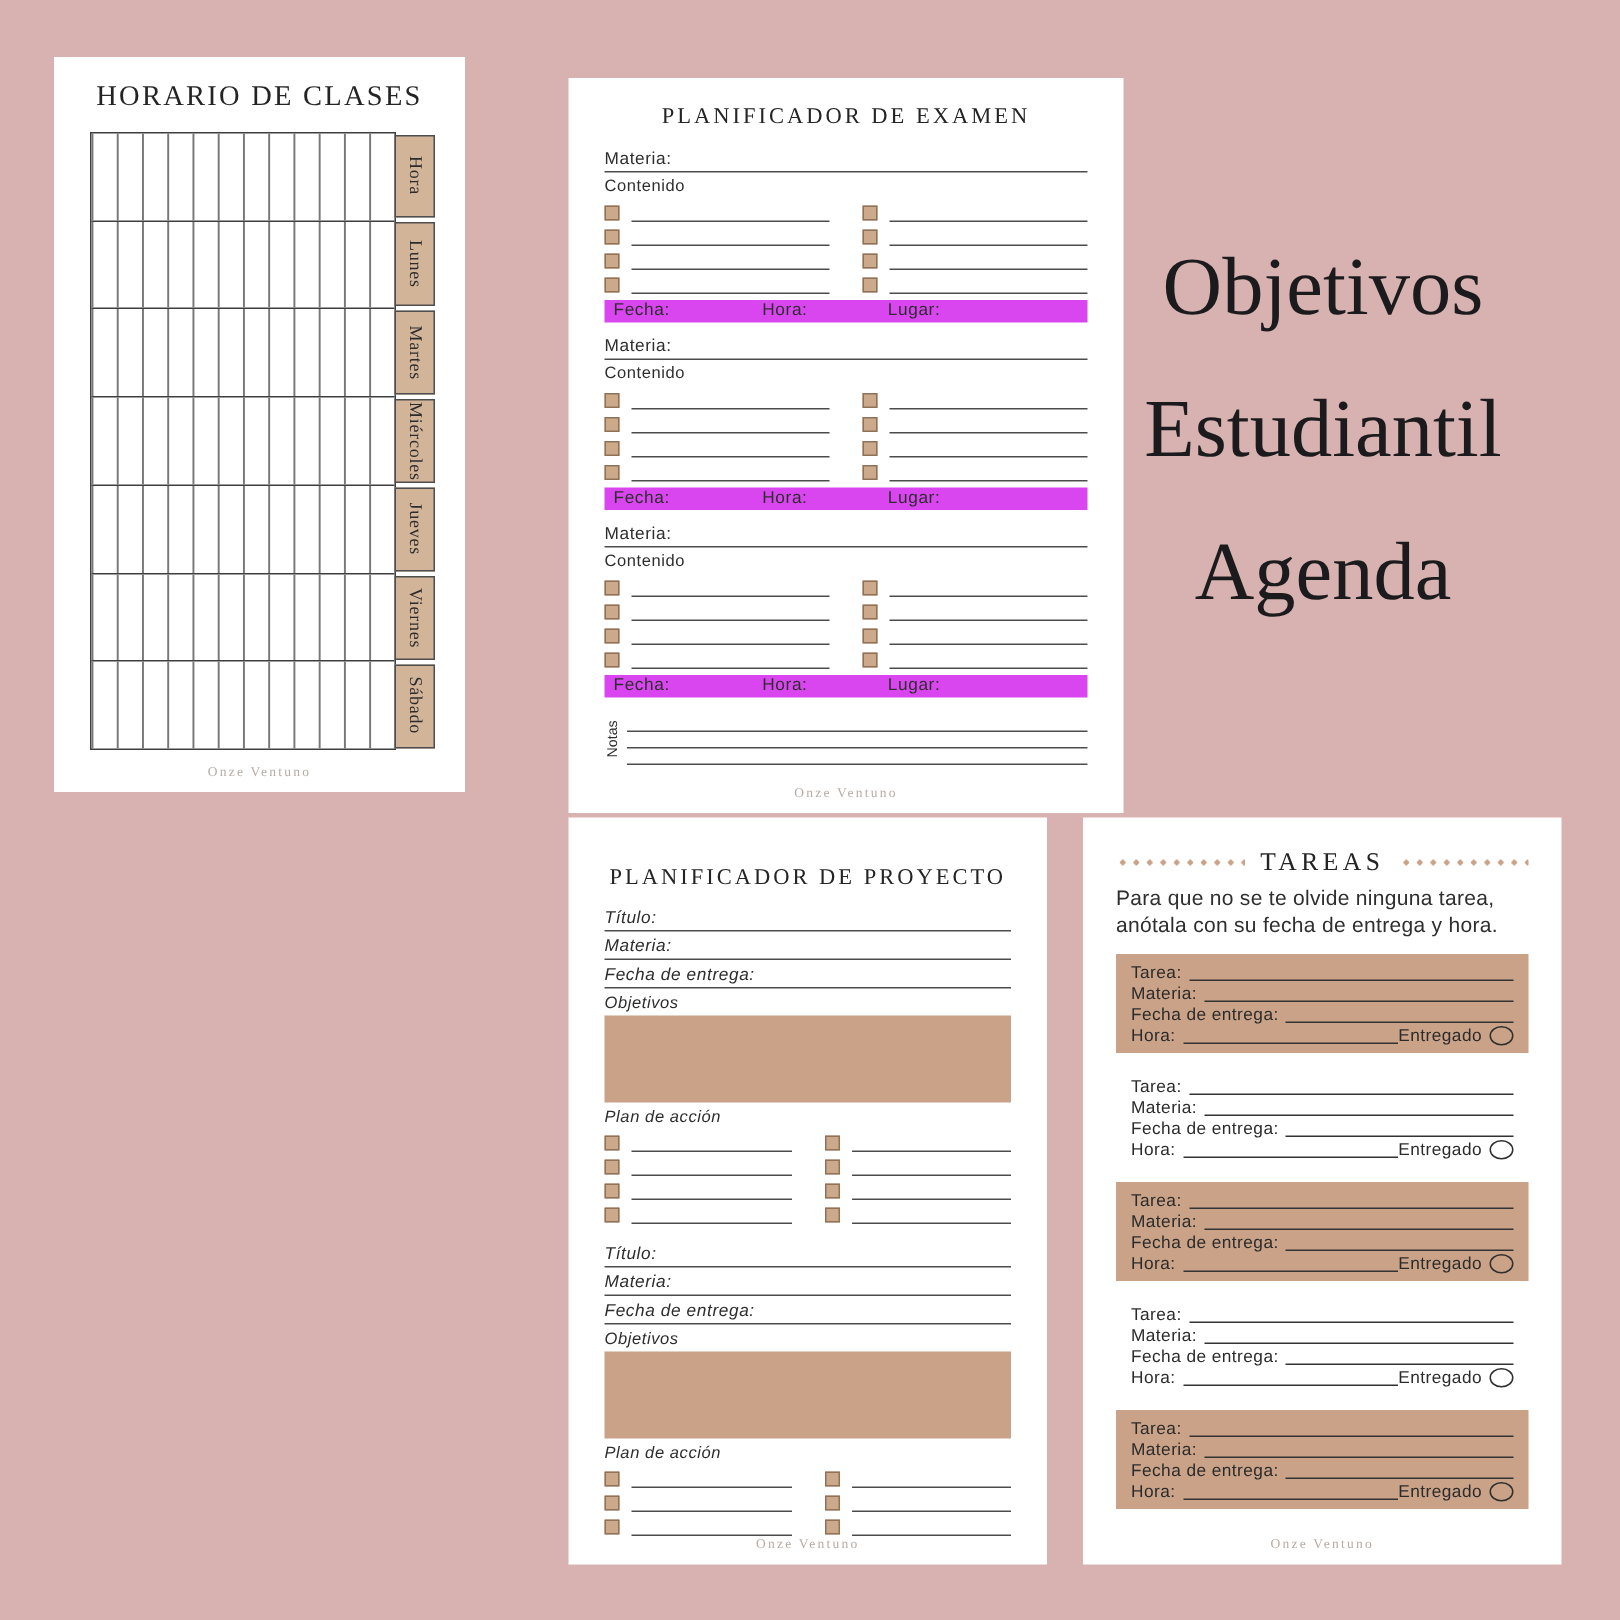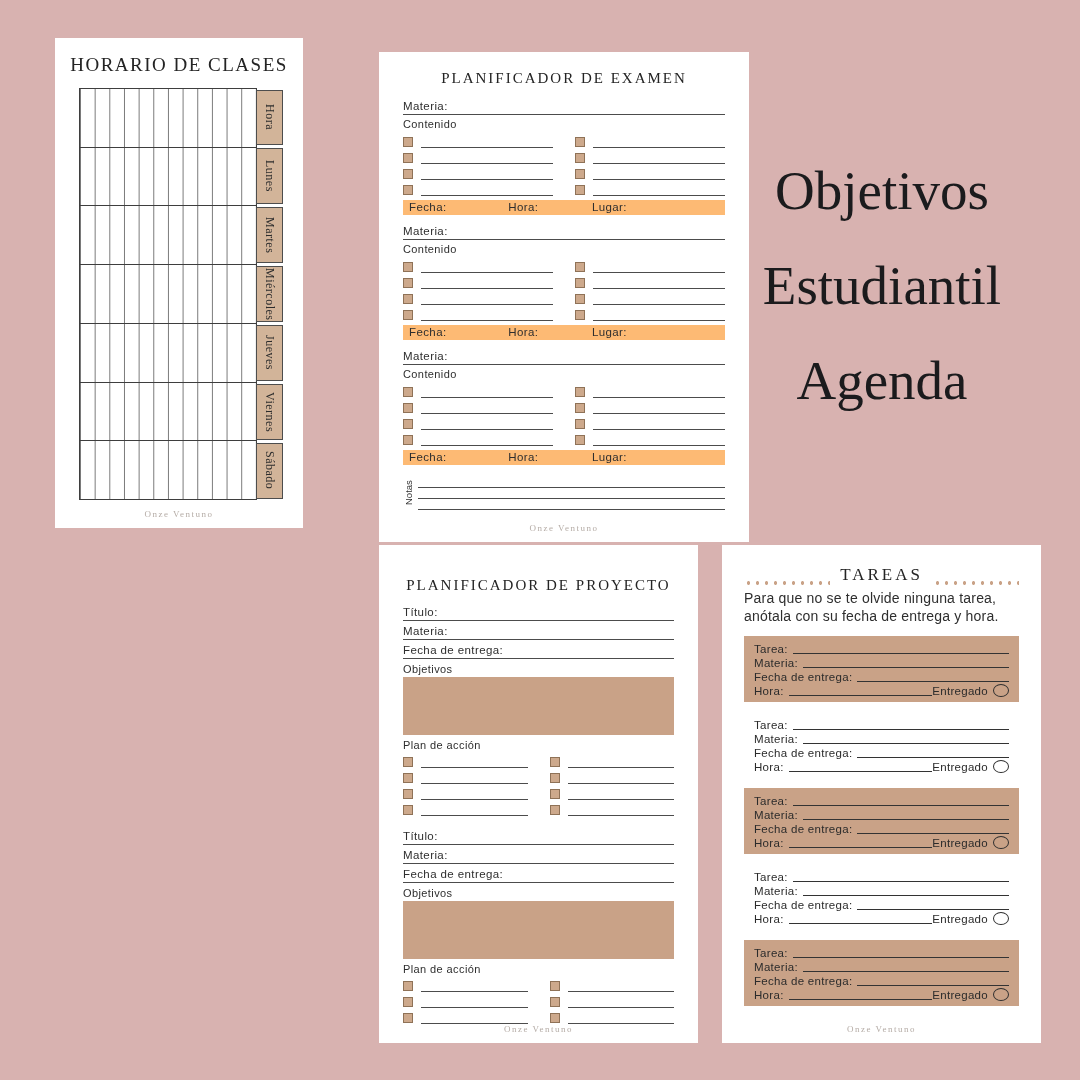--- a/index.html
+++ b/index.html
@@ -50,21 +50,21 @@
   .cbrow { display: flex; align-items: flex-end; height: 16px; }
   .cb {
     width: 10px; height: 10px;
     background: #cda98c;
     border: 1px solid #8f7257;
     margin: 0 8px 1px 0;
     flex: none;
   }
   .cbline { flex: 1; border-bottom: 1px solid #4c4c4c; }
   
-  #card-horario { left: 55px; top: 38px; width: 248px; height: 490px; }
+  #card-horario { left: 36px; top: 38px; width: 274px; height: 490px; }
   #card-horario .ctitle { margin-top: 16px; font-size: 19px; letter-spacing: 1.5px; }
   .hwrap { display: flex; margin: 12px 20px 0 24px; height: 412px; }
   .hgrid {
     flex: 1;
     border: 1.5px solid #3e3e3e;
     display: flex;
     flex-direction: column;
     background: #fff;
   }
   .hrow { flex: 1; border-bottom: 1.5px solid #3e3e3e; display: flex; }
@@ -90,21 +90,21 @@
     color: #2c2c2c;
   }
   
   #card-examen { left: 379px; top: 52px; width: 370px; height: 490px; padding: 0 24px; }
   #card-examen .ctitle { margin-top: 18px; font-size: 15px; margin-bottom: 13px; }
   .xblock { margin-bottom: 10px; }
   .xblock .lrow { margin-bottom: 3px; }
   .xblock .sublbl { margin-bottom: 2px; }
   .fhl {
     margin-top: 4px;
-    background: #fdba74;
+    background: #d946ef;
     display: flex;
     font-size: 11.5px;
     color: #2e2e2e;
     letter-spacing: 0.4px;
     padding: 1px 6px 2px 6px;
   }
   .fhl span:nth-child(1) { width: 32%; }
   .fhl span:nth-child(2) { width: 27%; }
   .fhl span:nth-child(3) { flex: 1; }
   .notas { display: flex; margin-top: 4px; }
@@ -114,28 +114,28 @@
     font-size: 9.5px;
     color: #2e2e2e;
     width: 15px;
     text-align: center;
   }
   .notas-lines { flex: 1; padding-top: 2px; }
   .nline { border-bottom: 1px solid #4c4c4c; height: 11px; }
   
   #card-proyecto { left: 379px; top: 545px; width: 319px; height: 498px; padding: 12px 24px; }
   #card-proyecto .ctitle { margin-top: 20px; font-size: 15px; margin-bottom: 12px; }
-  .pblock { margin-bottom: 14px; }
+  .pblock { margin-bottom: 14px; font-style: italic; }
   .pblock .lrow { margin-bottom: 4px; }
   .pblock .lrow + .lrow { margin-top: 2px; }
   .objbox { background: #c9a287; height: 58px; margin: 2px 0 4px 0; }
   .pblock .sublbl { margin-bottom: 1px; }
   
   #card-tareas { left: 722px; top: 545px; width: 319px; height: 498px; padding: 0 22px; }
-  .ttitle-row { display: flex; align-items: flex-end; margin-top: 20px; }
+  .ttitle-row { display: flex; align-items: center; margin-top: 20px; }
   .ttitle-row .ctitle { font-size: 17px; letter-spacing: 3px; margin: 0 10px; }
   .dots {
     flex: 1; height: 4px;
     background-image: radial-gradient(circle, #c9a287 1.7px, transparent 1.9px);
     background-size: 9px 4px;
     background-repeat: repeat-x;
     background-position: left center;
   }
   .intro {
     margin-top: 4px;

